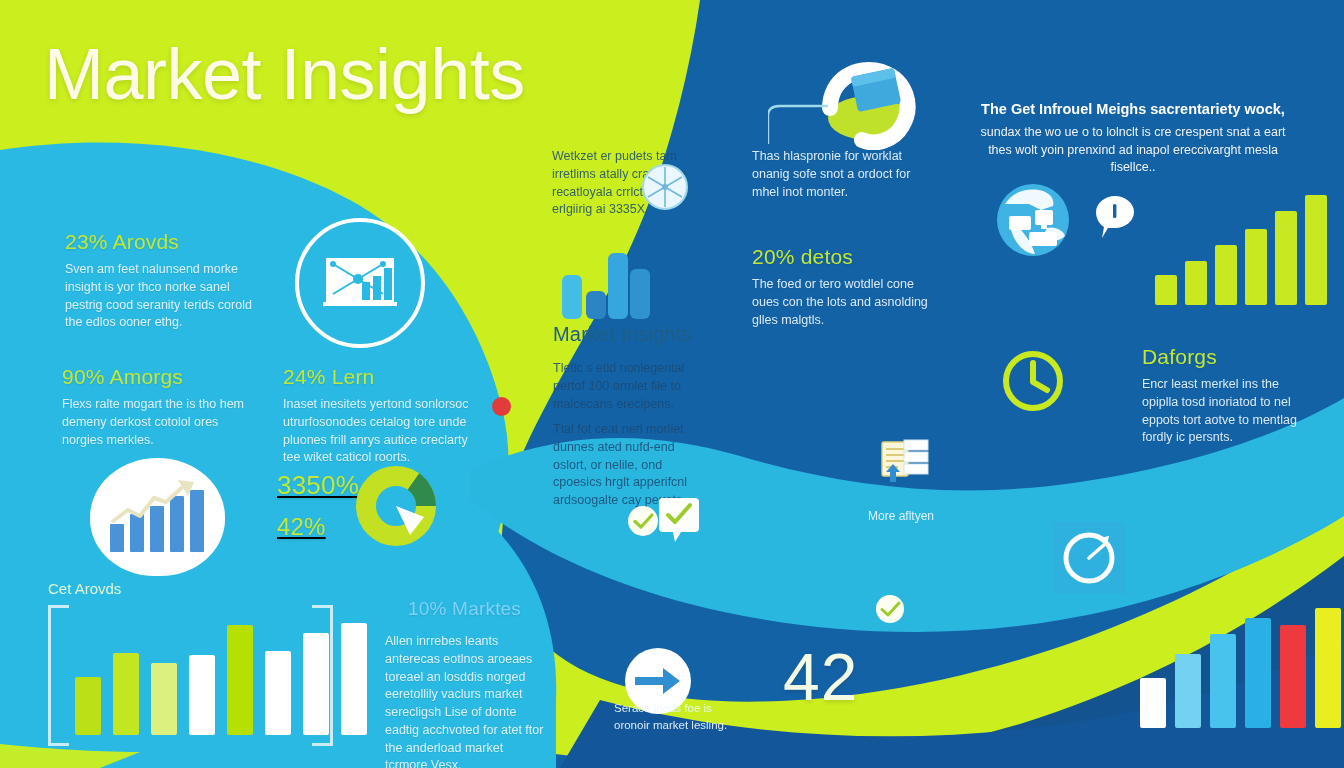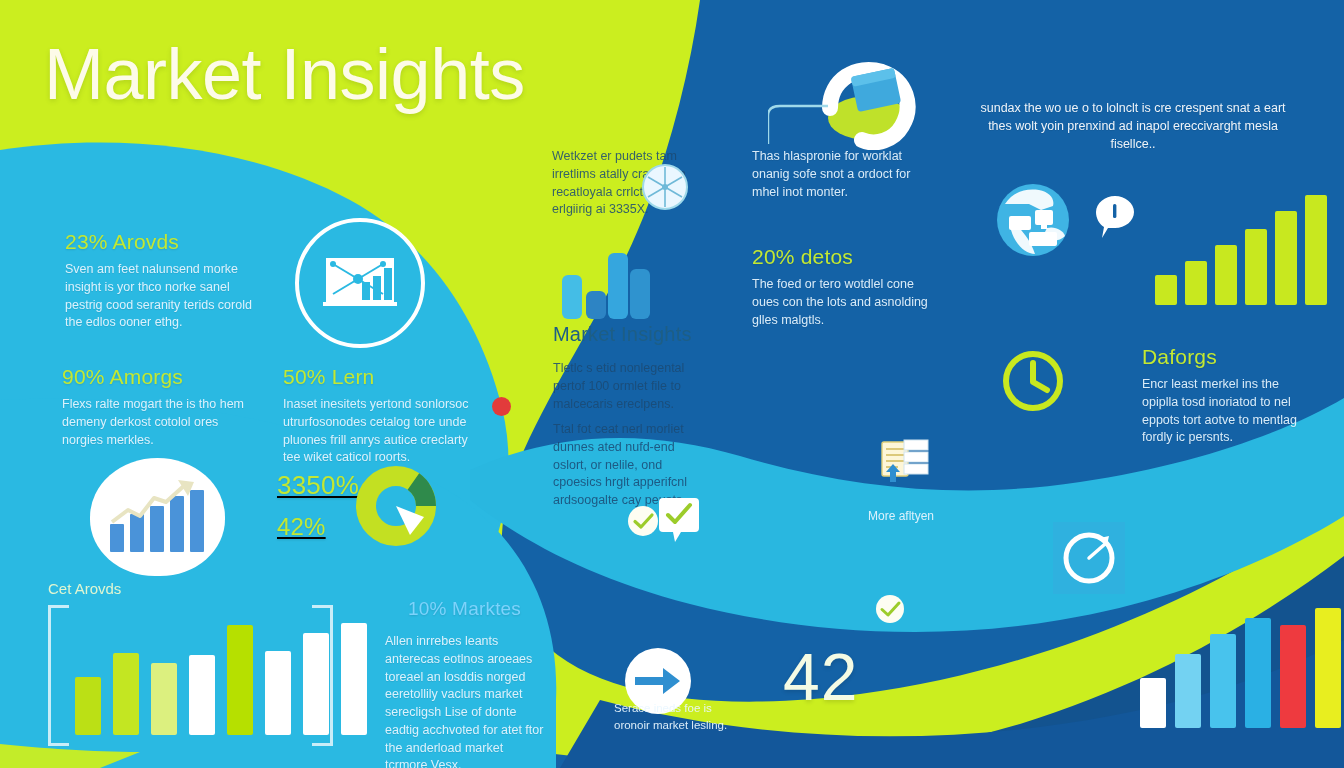--- a/index.html
+++ b/index.html
@@ -123,21 +123,21 @@
     <div class="stat">23% Arovds</div>
     <div class="body">Sven am feet nalunsend morke insight is yor thco norke sanel pestrig cood seranity terids corold the edlos ooner ethg.</div>
   </div>
 
   <div class="blk" style="left:62px;top:365px;width:190px;">
     <div class="stat">90% Amorgs</div>
     <div class="body">Flexs ralte mogart the is tho hem demeny derkost cotolol ores norgies merkles.</div>
   </div>
 
   <div class="blk" style="left:283px;top:365px;width:195px;">
-    <div class="stat">50% Lern</div>
+    <div class="stat">24% Lern</div>
     <div class="body">Inaset inesitets yertond sonlorsoc utrurfosonodes cetalog tore unde pluones frill anrys autice creclarty tee wiket caticol roorts.</div>
   </div>
 
   <div class="circ ring" style="left:295px;top:218px;width:122px;height:122px;">
     <svg width="78" height="58" viewBox="0 0 78 58">
       <rect x="5" y="4" width="68" height="44" fill="#ffffff"></rect>
       <rect x="2" y="48" width="74" height="4" fill="#ffffff"></rect>
       <g stroke="#2ab9e2" stroke-width="2" fill="none">
         <path d="M12,10 L62,40"></path>
           <path d="M12,40 L62,10"></path>
@@ -231,20 +231,21 @@
   <div class="blk" style="left:752px;top:148px;width:180px;">
     <div class="body">Thas hlaspronie for worklat onanig sofe snot a ordoct for mhel inot monter.</div>
   </div>
 
   <div class="blk" style="left:752px;top:245px;width:180px;">
     <div class="stat">20% detos</div>
     <div class="body">The foed or tero wotdlel cone oues con the lots and asnolding glles malgtls.</div>
   </div>
 
   <div class="blk" style="left:968px;top:100px;width:330px;text-align:center;">
+    <div style="font-size:14.5px;font-weight:bold;color:#ffffff;margin-bottom:5px;line-height:1.3;">The Get Infrouel Meighs sacrentariety wock,</div>
     <div class="body white" style="font-size:12.5px;">sundax the wo ue o to lolnclt is cre crespent snat a eart thes wolt yoin prenxind ad inapol ereccivarght mesla fisellce..</div>
   </div>
 
   <svg style="position:absolute;left:995px;top:182px;" width="76" height="76" viewBox="0 0 76 76">
     <circle cx="38" cy="38" r="36" fill="#3fb4e4"></circle>
     <path d="M10,22 C18,10 30,6 44,8 C54,10 60,16 58,24 L46,28 L34,22 Z" fill="#ffffff" opacity=".92"></path>
     <path d="M16,48 C20,62 30,72 40,72 C36,60 30,52 24,46 Z" fill="#ffffff" opacity=".92"></path>
     <path d="M52,46 C60,44 68,48 70,54 C64,60 54,60 48,54 Z" fill="#ffffff" opacity=".92"></path>
     <rect x="14" y="34" width="22" height="14" rx="2" fill="#ffffff"></rect>
     <rect x="40" y="28" width="18" height="15" rx="2" fill="#ffffff"></rect>

